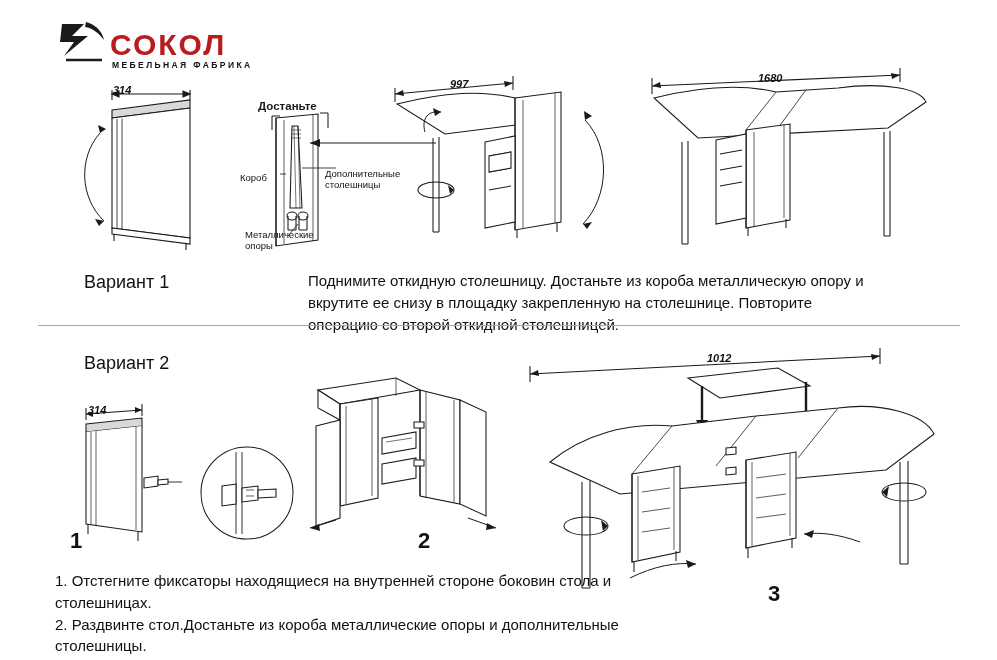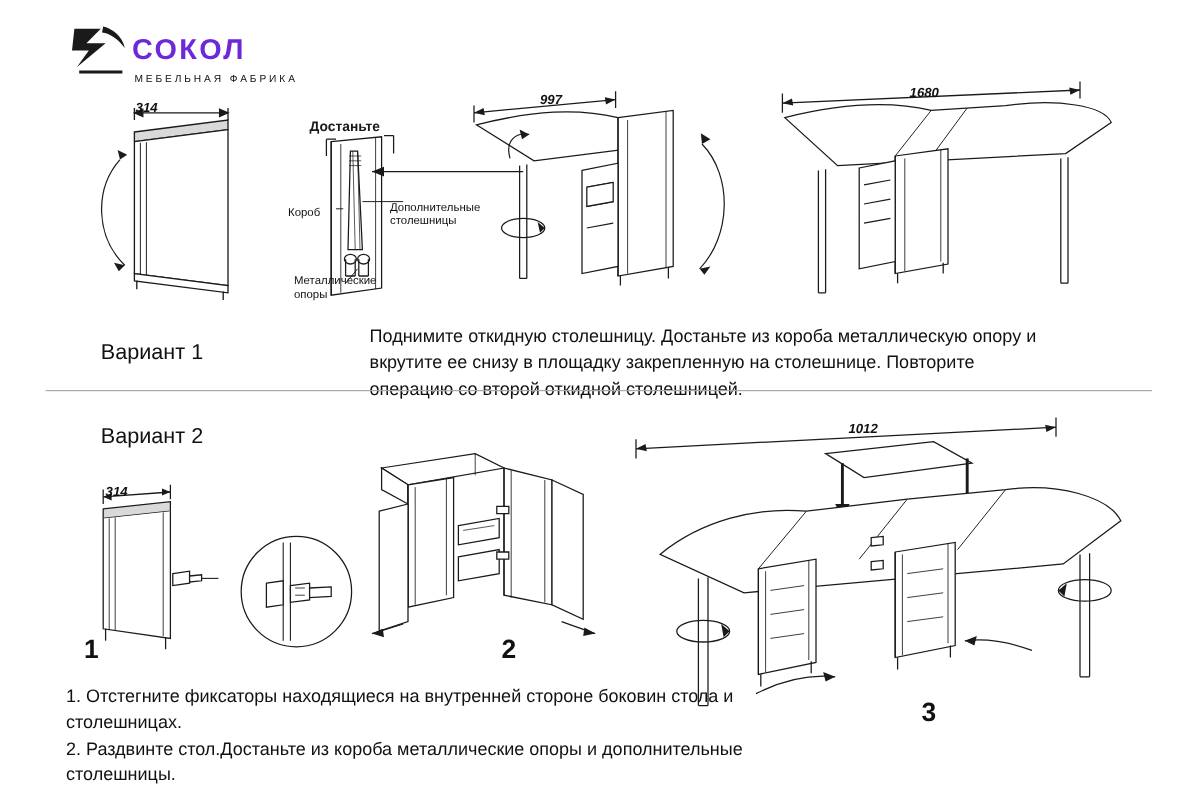--- a/index.html
+++ b/index.html
@@ -19,46 +19,46 @@
     overflow: hidden;
   }
   .abs { position: absolute; }
   svg { display: block; overflow: visible; }
 
   
   #logo-block { left: 58px; top: 18px; width: 250px; height: 56px; }
   #logo-word {
     position: absolute;
     left: 52px; top: 10px;
-    font-size: 24px;
+    font-size: 30px;
     font-weight: bold;
     letter-spacing: 2px;
-    color: #6d28d9;
+    color: #b91c1c;
   }
   #logo-sub {
     position: absolute;
     left: 54px; top: 42px;
     font-size: 8.5px;
     letter-spacing: 2.4px;
     color: #111;
-    font-weight: normal;
+    font-weight: bold;
   }
 
   
   #main-title {
     left: 370px; top: 22px;
     font-size: 15.5px;
     font-weight: bold;
     color: #111;
   }
   .variant-title {
     font-size: 18px;
     color: #111;
   }
-  #variant1-title { left: 84px; top: 283px; }
+  #variant1-title { left: 84px; top: 272px; }
   #variant2-title { left: 84px; top: 353px; }
 
   .step-num {
     font-size: 22px;
     font-weight: bold;
     color: #111;
   }
   #step1-num { left: 70px; top: 528px; }
   #step2-num { left: 418px; top: 528px; }
   #step3-num { left: 768px; top: 581px; }

